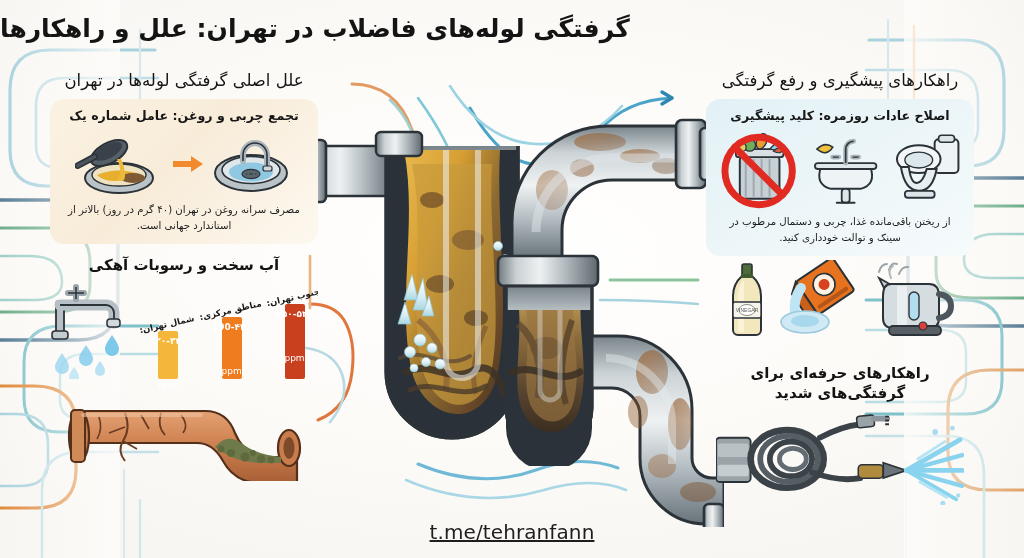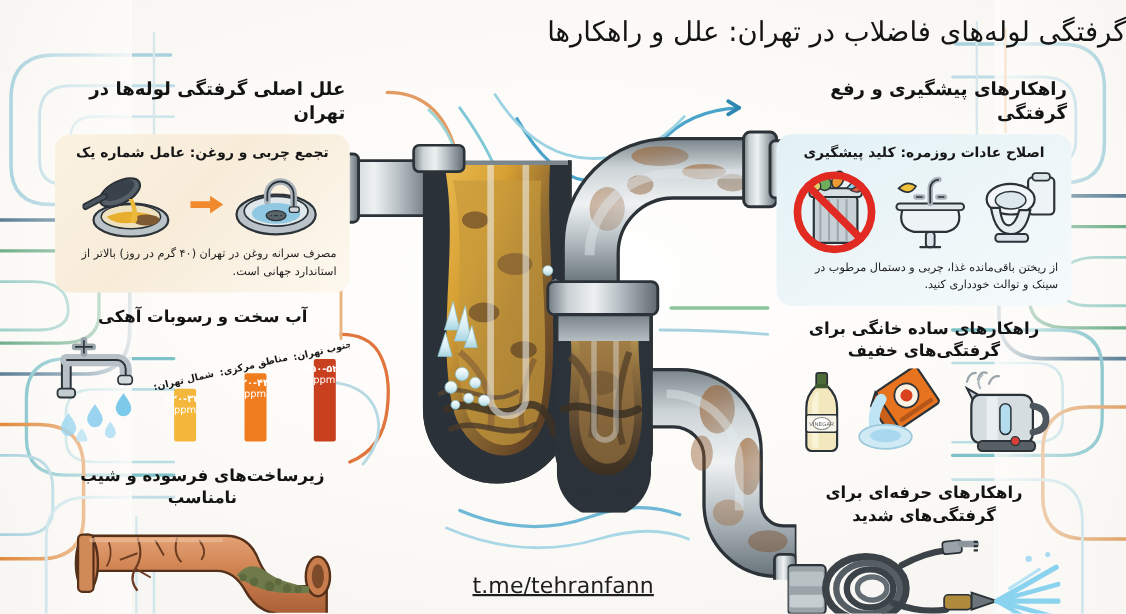--- a/index.html
+++ b/index.html
@@ -28,38 +28,38 @@
   }
   .fade-right {
     position:absolute; right:0; top:0; width:120px; height:558px;
     background: linear-gradient(to left, rgba(253,252,250,0) 0%, rgba(253,252,250,.45) 60%, rgba(253,252,250,.85) 100%);
     pointer-events:none;
   }
 
   
   .title {
     position: absolute; top: 14px; left: 0; right: 0;
-    text-align: right;
-    font-size: 25px; font-weight: 400; color: #141414;
+    text-align: left;
+    font-size: 25px; font-weight: 700; color: #141414;
     letter-spacing: -.2px;
     direction: rtl;
     z-index: 40;
   }
 
   
   .col {
     position: absolute; top: 70px; width: 268px;
     direction: rtl; z-index: 30;
   }
   .col.left  { left: 50px; }
   .col.right { right: 50px; }
 
   .col-head {
-    font-size: 16.5px; font-weight: 700; color: #131313;
-    text-align: right; line-height: 1.35; margin-bottom: 7px;
+    font-size: 16.5px; font-weight: 400; color: #131313;
+    text-align: center; line-height: 1.35; margin-bottom: 7px;
     padding: 0 4px;
   }
 
   .card {
     border-radius: 14px;
     padding: 8px 10px 10px;
     position: relative;
     overflow: hidden;
   }
   .card.warm {
@@ -73,21 +73,21 @@
   .sub-head {
     font-size: 12.6px; font-weight: 700; color: #171717;
     text-align: center; line-height: 1.4; margin-bottom: 4px;
   }
   .sec-head {
     font-size: 15px; font-weight: 700; color: #131313;
     text-align: center; line-height: 1.35; margin: 9px 0 4px;
   }
   .caption {
     font-size: 10.2px; color: #1b1b1b; line-height: 1.55;
-    text-align: right; padding: 0 2px; margin-top: 3px;
+    text-align: center; padding: 0 2px; margin-top: 3px;
   }
 
   .icon-row {
     display: flex; align-items: center; justify-content: center;
     gap: 6px; padding: 2px 0 2px;
   }
 
   
   .chart-block { display: flex; align-items: flex-end; gap: 8px; justify-content: center; padding-top: 4px;}
   .tap-ico { flex: 0 0 auto; }
@@ -100,21 +100,21 @@
     font-size: 8.6px; font-weight: 700; color: #171717;
     white-space: nowrap; margin-bottom: 2px;
     transform: rotate(-13deg); transform-origin: center bottom;
   }
   .bar {
     width: 20px; border-radius: 2px;
     display: flex; flex-direction: column; align-items: center; justify-content: flex-start;
     padding-top: 5px; color: #fff;
   }
   .bar .v  { font-size: 9px; font-weight: 700; line-height: 1.15; white-space: nowrap; }
-  .bar .u  { font-size: 9px; font-weight: 400; line-height: 1.15; }
+  .bar .u  { font-size: 9px; font-weight: 400; line-height: 1.15; margin-top: 34px; }
 
   
   .center-art {
     position: absolute; left: 300px; top: 72px;
     width: 424px; height: 455px; z-index: 20;
   }
   .watermark {
     position: absolute; left: 0; right: 0; bottom: 14px;
     text-align: center; font-size: 20px; color: #1e1e1e;
     font-family: "DejaVu Sans", "Liberation Sans", sans-serif;
@@ -359,21 +359,21 @@
             <div class="bar-label">جنوب تهران:</div>
             <div class="bar" style="height:75px;background:#c9401f">
               <span class="v">۳۵۰-۵۲۰</span>
               <span class="u">ppm</span>
             </div>
           </div>
 
           <div class="bar-wrap">
             <div class="bar-label">مناطق مرکزی:</div>
             <div class="bar" style="height:62px;background:#ef7c1f">
-              <span class="v">۳۲۰-۴۴۰</span>
+              <span class="v">190-۴۴۰</span>
               <span class="u">ppm</span>
             </div>
           </div>
 
           <div class="bar-wrap">
             <div class="bar-label">شمال تهران:</div>
             <div class="bar" style="height:48px;background:#f4b73b">
               <span class="v">۲۲۰-۳۲۰</span>
               <span class="u">ppm</span>
             </div>
@@ -393,21 +393,20 @@
             <path d="M40 62 c4 6 7 10 7 14 a7 7 0 0 1 -14 0 c0 -4 3 -8 7 -14z" fill="#86cdee" opacity=".85"></path>
             <path d="M16 70 c4 6 7 10 7 14 a7 7 0 0 1 -14 0 c0 -4 3 -8 7 -14z" fill="#9bd6f0" opacity=".8"></path>
             <path d="M54 78 c3 4 5 7 5 10 a5 5 0 0 1 -10 0 c0 -3 2 -6 5 -10z" fill="#a9dcf2" opacity=".8"></path>
             <path d="M28 84 c3 4 5 7 5 10 a5 5 0 0 1 -10 0 c0 -3 2 -6 5 -10z" fill="#b7e2f4" opacity=".75"></path>
           </g>
         </svg>
       </div>
     </div>
 
     <div class="card plain">
-      <div class="sec-head">زیرساخت‌های فرسوده و شیب نامناسب</div>
       <div class="icon-row">
         <svg width="238" height="88" viewBox="0 0 238 88">
           <defs>
             <linearGradient id="clay" x1="0" y1="0" x2="0" y2="1">
               <stop offset="0" stop-color="#e3a173"></stop>
                 <stop offset=".45" stop-color="#cf8150"></stop>
               <stop offset="1" stop-color="#a85f36"></stop>
             </linearGradient>
           </defs>
           <path d="M14 18 h126 q22 0 30 22 q10 24 32 24 h30 v26 h-36 q-26 0 -38 -22 q-10 -18 -26 -18 H14 Z" fill="url(#clay)" stroke="#54301b" stroke-width="2.2"></path>
@@ -478,21 +477,20 @@
             <path d="M58 20 q6 -6 10 -2 q-2 6 -10 2z" fill="#d85c46" stroke="#2b3238" stroke-width="1.2"></path>
           </g>
           <circle cx="43" cy="40" r="34" fill="none" stroke="#e02a22" stroke-width="7"></circle>
           <path d="M19 16 L67 64" stroke="#e02a22" stroke-width="7" stroke-linecap="round"></path>
         </svg>
       </div>
       <div class="caption">از ریختن باقی‌مانده غذا، چربی و دستمال مرطوب در سینک و توالت خودداری کنید.</div>
     </div>
 
     <div class="card plain">
-      <div class="sec-head">راهکارهای ساده خانگی برای گرفتگی‌های خفیف</div>
       <div class="icon-row">
 
         <svg width="92" height="80" viewBox="0 0 92 80">
           <path d="M16 12 q2 -8 8 -8 M26 10 q2 -8 8 -6 M36 14 q3 -8 9 -7" stroke="#9aa5ab" stroke-width="2" fill="none" stroke-linecap="round"></path>
           <path d="M30 26 L16 18 L24 34 Z" fill="#c6ced3" stroke="#2b3238" stroke-width="1.8"></path>
           <path d="M28 24 h38 q10 0 10 12 v22 q0 10 -10 10 h-36 q-10 0 -10 -10 v-22 q0 -12 8 -12 Z" fill="#d5dde1" stroke="#2b3238" stroke-width="2"></path>
           <path d="M34 26 h10 v40 h-10 z" fill="#edf2f4" opacity=".8"></path>
           <rect x="46" y="32" width="10" height="28" rx="5" fill="#b3dcee" stroke="#2b3238" stroke-width="1.4"></rect>
           <path d="M76 34 q12 2 12 12 q0 10 -12 12" fill="none" stroke="#4d565d" stroke-width="6" stroke-linecap="round"></path>
           <rect x="26" y="66" width="52" height="9" rx="4" fill="#585f65" stroke="#2b3238" stroke-width="1.8"></rect>

